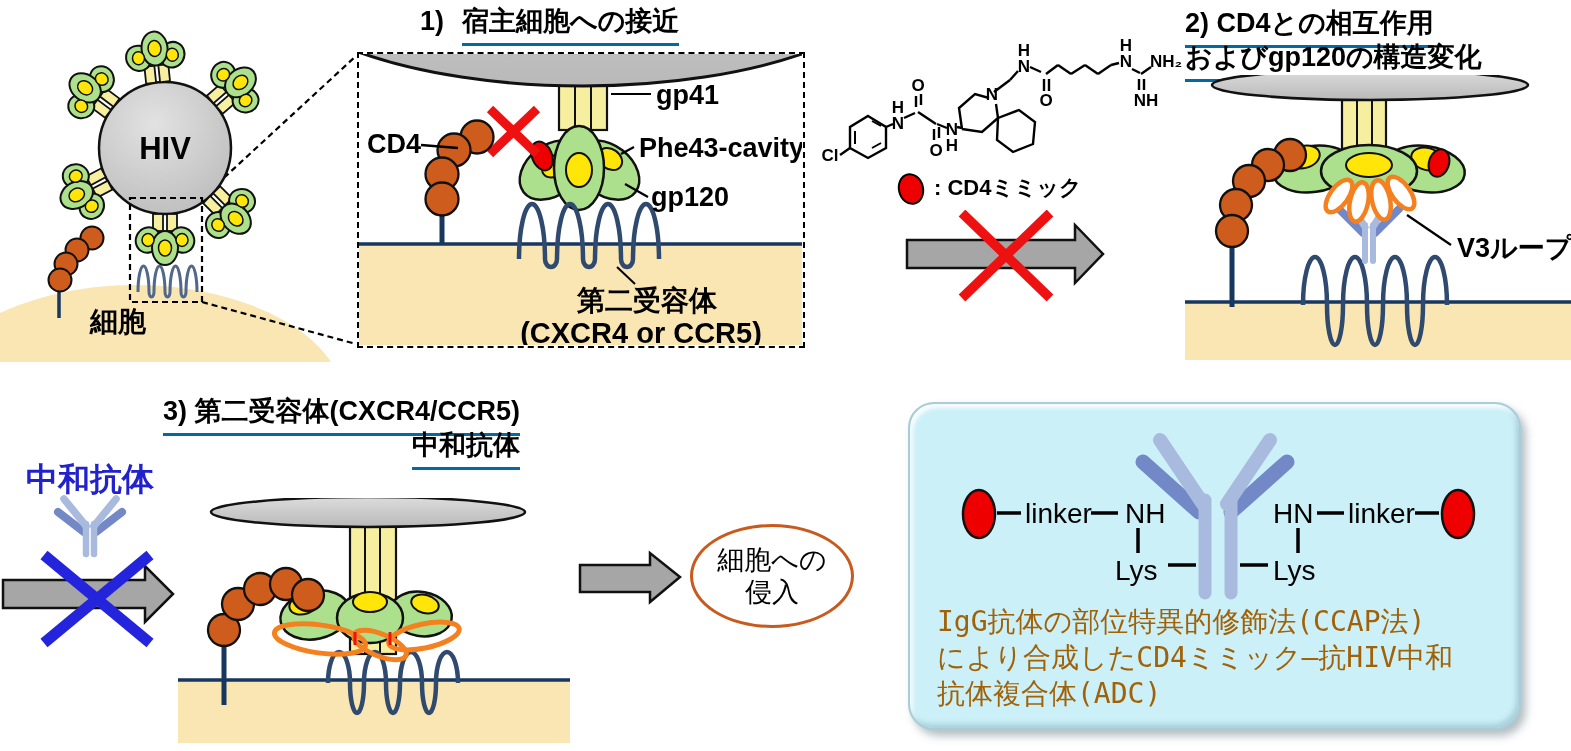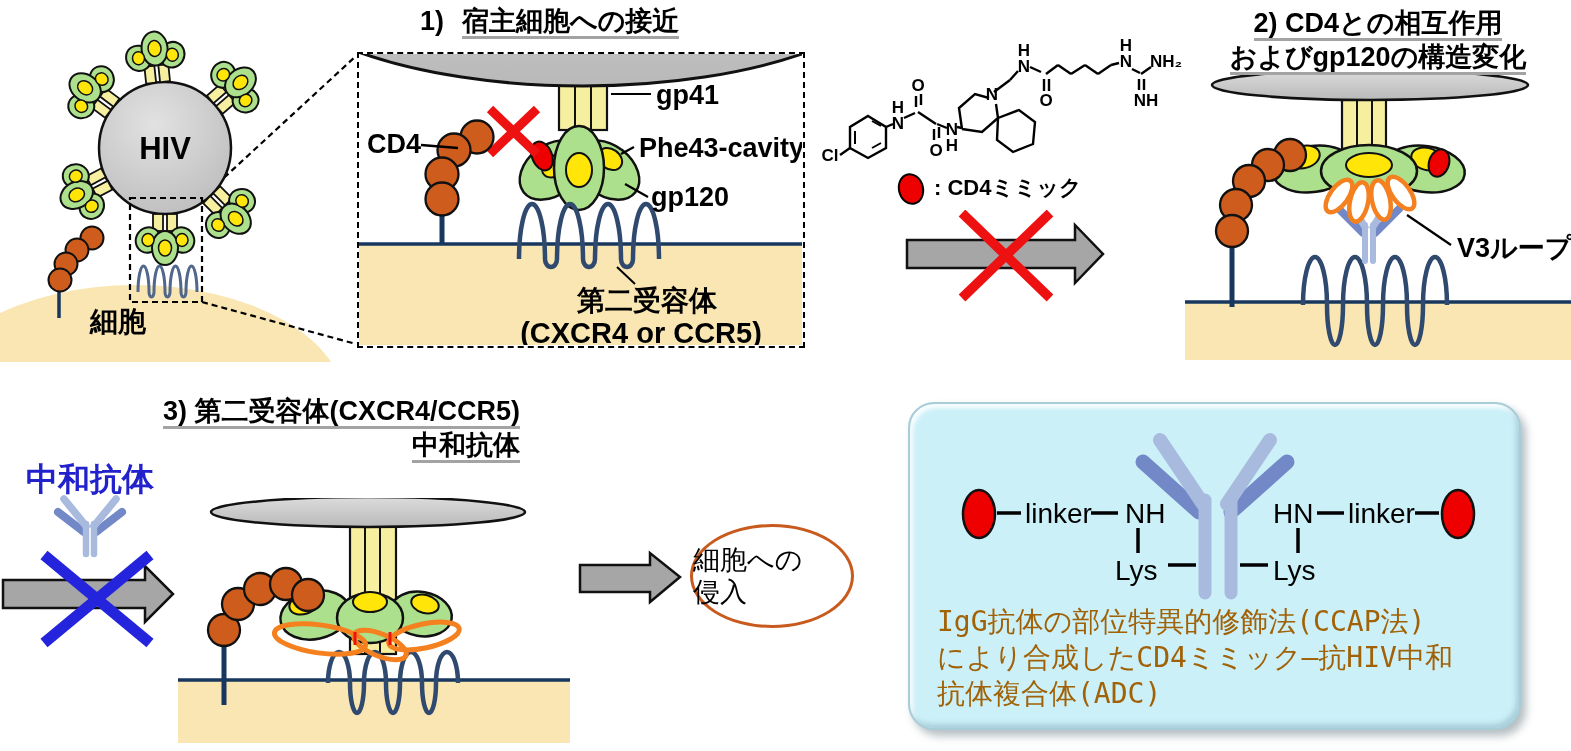--- a/index.html
+++ b/index.html
@@ -1,36 +1,36 @@
 <!DOCTYPE html>
 <html><head>
 <meta charset="utf-8">
 <style>
   html,body{margin:0;padding:0;background:#fff;}
   body{font-family:"Liberation Sans",sans-serif;}
   #canvas{position:relative;width:1571px;height:751px;background:#fff;overflow:hidden;}
   .abs{position:absolute;}
   .ttl{font-weight:bold;font-size:27px;color:#000;line-height:34px;white-space:nowrap;}
-  .ul{border-bottom:3px solid #a3a3a3;padding-bottom:0;}
+  .ul{border-bottom:3px solid #0369a1;padding-bottom:7px;}
   #panel1-title{left:420px;top:4px;}
   #panel1-box{left:357px;top:52px;width:448px;height:296px;border:2.5px dashed #000;box-sizing:border-box;background:#fff;}
   #overview-svg{left:0;top:0;}
   #chem-svg{left:806px;top:34px;}
   #mimic-oval{left:898px;top:173px;width:26px;height:32px;background:#EE0000;border:2.5px solid #000;border-radius:50%;transform:rotate(-14deg);box-sizing:border-box;}
   #mimic-text{left:934px;top:173px;font-weight:bold;font-size:22px;white-space:nowrap;}
   #arrow1-svg{left:903px;top:210px;}
-  #panel2-title{left:1185px;top:6px;width:386px;text-align:center;}
+  #panel2-title{left:1185px;top:6px;width:386px;}
   #panel2-svg{left:1185px;top:75px;}
   #panel3-title{left:128px;top:394px;width:392px;text-align:right;}
   #nab-label{left:26px;top:458px;font-weight:bold;font-size:32px;color:#2222CC;white-space:nowrap;}
   #nab-ab-svg{left:46px;top:486px;}
   #arrow2-svg{left:0px;top:550px;}
   #panel3-svg{left:178px;top:498px;}
   #arrow3-svg{left:576px;top:546px;}
-  #entry-ellipse{left:690px;top:524px;width:164px;height:104px;border:3.5px solid #C85A1E;border-radius:50%;background:#fff;display:flex;flex-direction:column;justify-content:center;box-sizing:border-box;}
+  #entry-ellipse{left:690px;top:524px;width:164px;height:104px;border:3.5px solid #C85A1E;border-radius:50%;background:#fff;display:flex;flex-direction:column;align-items:center;justify-content:center;box-sizing:border-box;}
   #entry-ellipse div{font-size:27px;line-height:32px;color:#000;font-weight:500;}
   #adc-box{left:908px;top:402px;width:613px;height:328px;background:#CBF0F8;border:2px solid #A8CDD8;border-radius:26px;box-sizing:border-box;
            box-shadow:5px 6px 8px rgba(90,110,120,.45), inset -3px -4px 5px rgba(110,150,165,.35), inset 3px 4px 4px rgba(255,255,255,.9);}
   #adc-svg{left:905px;top:400px;}
   #adc-caption{left:937px;top:604px;width:575px;font-family:"DejaVu Sans Mono","Liberation Sans",monospace;font-size:28px;line-height:36px;color:#a16207;white-space:nowrap;}
   svg text{font-family:"Liberation Sans",sans-serif;}
   .svglbl{font-weight:bold;}
 </style>
 </head>
 <body>

